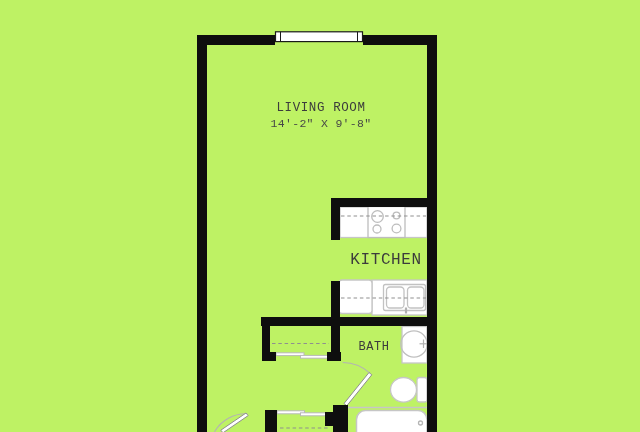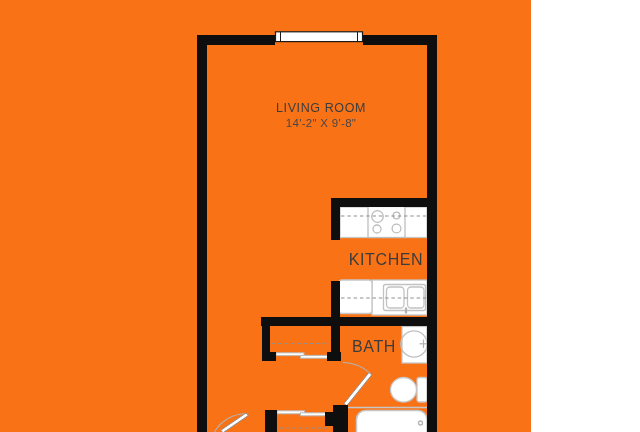--- a/index.html
+++ b/index.html
@@ -1,28 +1,28 @@
 <!DOCTYPE html>
 <html><head>
 <meta charset="utf-8">
 <style>
   html,body{margin:0;padding:0;background:#ffffff;}
   #stage{
-    position:relative;width:531px;height:432px;background:#f97316;overflow:hidden;
-    font-family:Liberation Sans, sans-serif;
+    position:relative;width:640px;height:432px;background:#bef264;overflow:hidden;
+    font-family:Liberation Mono, monospace;
   }
   #plan-svg{position:absolute;left:0;top:0;}
   .room-label{
     position:absolute;transform:translate(-50%,-50%);
     color:#3c3c3c;white-space:nowrap;letter-spacing:0.6px;font-weight:400;
   }
   .lbl-living{left:321px;top:108px;font-size:12.5px;}
   .lbl-dims{left:321px;top:123px;font-size:11.5px;letter-spacing:0.3px;color:#474747;}
   .lbl-kitchen{left:386px;top:260px;font-size:16px;}
-  .lbl-bath{left:374px;top:347px;font-size:16px;}
+  .lbl-bath{left:374px;top:347px;font-size:12px;}
 </style>
 </head>
 <body>
 
 <div id="stage">
 
   <svg id="plan-svg" width="640" height="432" viewBox="0 0 640 432">
 
     <g fill="#ffffff" stroke="#c6c6c6" stroke-width="1.3">
       <rect x="340" y="207" width="87" height="30.5"></rect>

